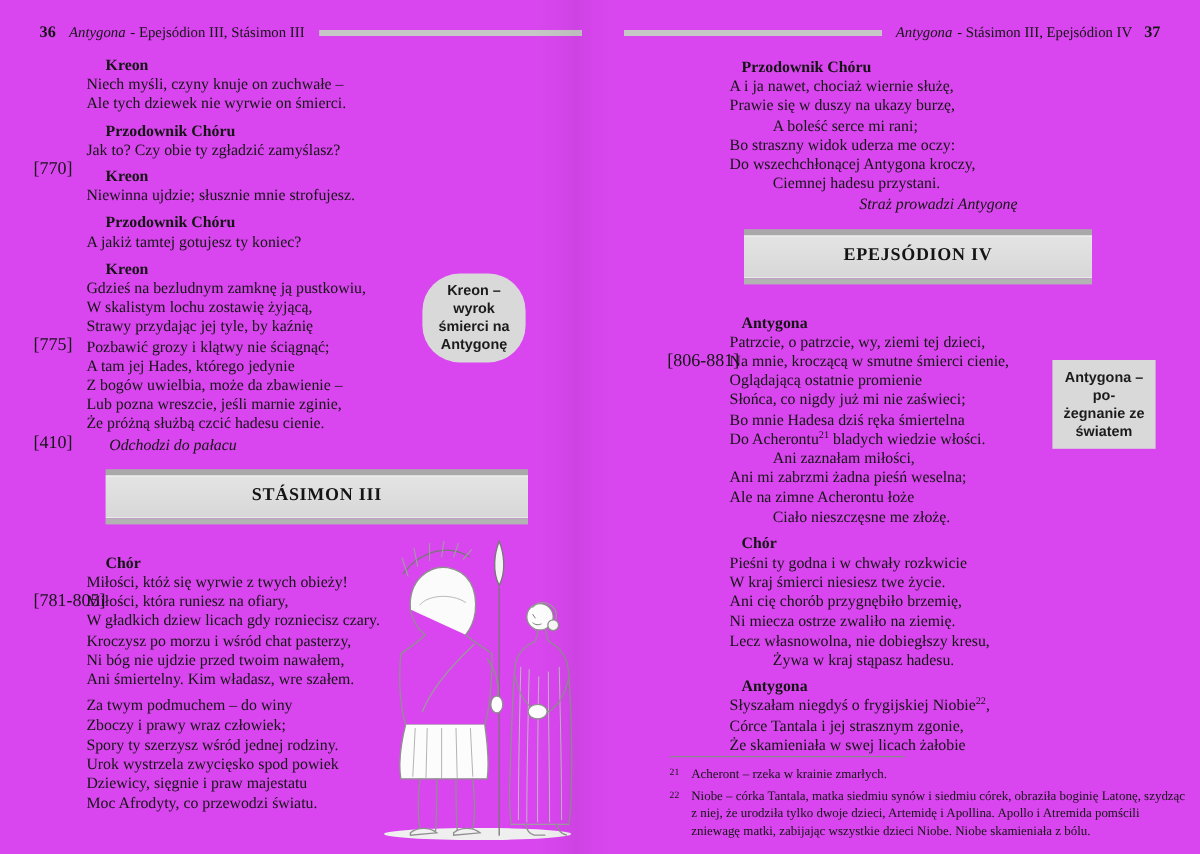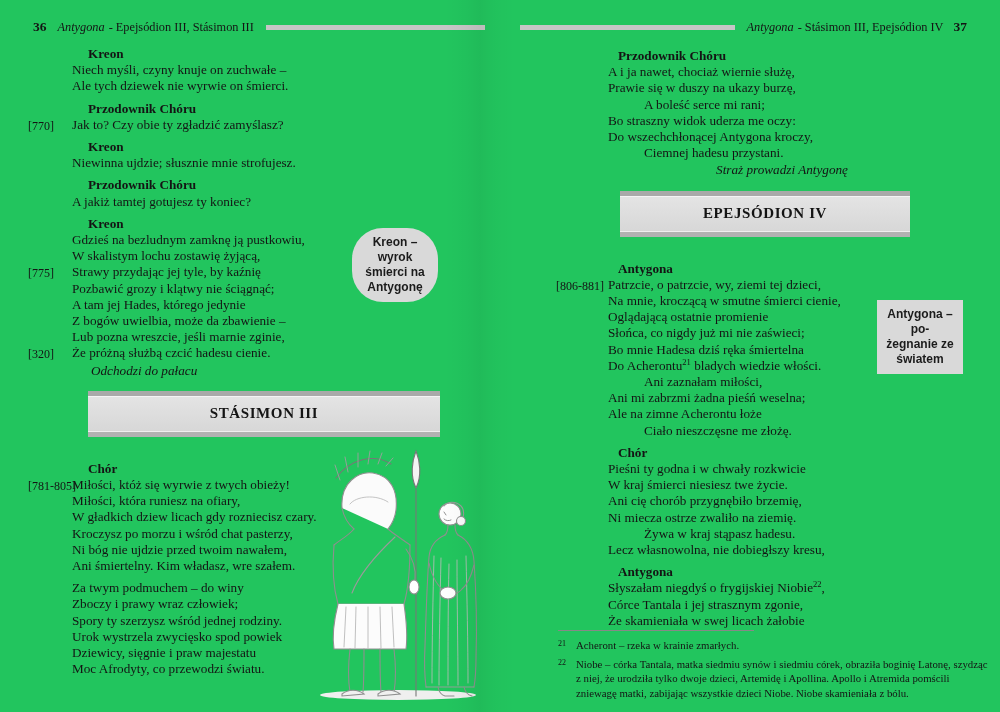--- a/index.html
+++ b/index.html
@@ -2,21 +2,21 @@
 <html lang="pl"><head>
 <meta charset="utf-8">
 <style>
   html,body{margin:0;padding:0;}
   body{
     width:1000px;height:712px;overflow:hidden;
     background:#ffffff;color:#141414;
     font-family:"Liberation Serif","DejaVu Serif",serif;
     -webkit-font-smoothing:antialiased;
   }
-  .spread{position:relative;width:1000px;height:712px;background:#22c55e;}
+  .spread{position:relative;width:1000px;height:712px;background:#d946ef;}
   .gutter{
     position:absolute;left:445px;top:0;width:70px;height:712px;pointer-events:none;
     background:linear-gradient(90deg,rgba(0,0,0,0) 0%,rgba(0,0,0,0.025) 30%,rgba(0,0,0,0.05) 50%,rgba(0,0,0,0.02) 70%,rgba(0,0,0,0) 100%);
   }
   .page{position:absolute;top:0;width:500px;height:712px;}
   .page-left{left:0;}
   .page-right{left:500px;}
 
   
   .page-header{display:flex;align-items:center;margin:20px 15px 0 33px;font-size:12.3px;line-height:14px;white-space:nowrap;}
@@ -33,21 +33,21 @@
   
   .content{position:relative;font-size:13.2px;}
   .content-left{margin:12px 0 0 72px;width:300px;}
   .content-right{margin:14px 0 0 108px;width:340px;}
   .speech{margin-top:6px;}
   .speech:first-child{margin-top:0;}
   .speaker{font-weight:bold;line-height:16.2px;margin-left:16px;}
   .page-right .speaker{margin-left:10px;}
   .verse-line{position:relative;line-height:16.2px;white-space:nowrap;}
   .verse-line.indent{margin-left:36px;}
-  .line-num{position:absolute;left:-44px;top:1px;font-size:12px;letter-spacing:0;}
+  .line-num{position:absolute;left:-44px;top:16px;font-size:15px;letter-spacing:0;}
   .page-right .line-num{left:-52px;}
   .fnref{font-size:8.5px;line-height:0;vertical-align:super;}
   .stage{font-style:italic;line-height:16.2px;margin:1px 0 0 19px;}
   .page-right .stage{margin-left:8px;text-align:center;}
 
   
   .section-box{
     margin:12px 0 24px 16px;width:352px;text-align:center;
     background:linear-gradient(#e4e4e4,#d7d7d7);
     border-top:5px solid #a9a9a9;border-bottom:5px solid #b2b2b2;
@@ -108,21 +108,21 @@
         </div>
         <div class="speech">
           <div class="speaker">Kreon</div>
           <div class="verse-line"><span>Gdzieś na bezludnym zamknę ją pustkowiu,</span></div>
           <div class="verse-line"><span>W skalistym lochu zostawię żyjącą,</span></div>
           <div class="verse-line"><span class="line-num">[775]</span><span>Strawy przydając jej tyle, by kaźnię</span></div>
           <div class="verse-line"><span>Pozbawić grozy i klątwy nie ściągnąć;</span></div>
           <div class="verse-line"><span>A tam jej Hades, którego jedynie</span></div>
           <div class="verse-line"><span>Z bogów uwielbia, może da zbawienie –</span></div>
           <div class="verse-line"><span>Lub pozna wreszcie, jeśli marnie zginie,</span></div>
-          <div class="verse-line"><span class="line-num">[320]</span><span>Że próżną służbą czcić hadesu cienie.</span></div>
+          <div class="verse-line"><span class="line-num">[410]</span><span>Że próżną służbą czcić hadesu cienie.</span></div>
         </div>
         <div class="stage">Odchodzi do pałacu</div>
         <div class="section-box"><span>STÁSIMON III</span></div>
         <div class="speech">
           <div class="speaker">Chór</div>
           <div class="verse-line"><span class="line-num">[781-805]</span><span>Miłości, któż się wyrwie z twych obieży!</span></div>
           <div class="verse-line"><span>Miłości, która runiesz na ofiary,</span></div>
           <div class="verse-line"><span>W gładkich dziew licach gdy rozniecisz czary.</span></div>
           <div class="verse-line"><span>Kroczysz po morzu i wśród chat pasterzy,</span></div>
           <div class="verse-line"><span>Ni bóg nie ujdzie przed twoim nawałem,</span></div>
@@ -223,22 +223,22 @@
           <div class="verse-line"><span>Ani mi zabrzmi żadna pieśń weselna;</span></div>
           <div class="verse-line"><span>Ale na zimne Acherontu łoże</span></div>
           <div class="verse-line indent"><span>Ciało nieszczęsne me złożę.</span></div>
         </div>
         <div class="speech">
           <div class="speaker">Chór</div>
           <div class="verse-line"><span>Pieśni ty godna i w chwały rozkwicie</span></div>
           <div class="verse-line"><span>W kraj śmierci niesiesz twe życie.</span></div>
           <div class="verse-line"><span>Ani cię chorób przygnębiło brzemię,</span></div>
           <div class="verse-line"><span>Ni miecza ostrze zwaliło na ziemię.</span></div>
+          <div class="verse-line"><span>Lecz własnowolna, nie dobiegłszy kresu,</span></div>
           <div class="verse-line indent"><span>Żywa w kraj stąpasz hadesu.</span></div>
-          <div class="verse-line"><span>Lecz własnowolna, nie dobiegłszy kresu,</span></div>
         </div>
         <div class="speech">
           <div class="speaker">Antygona</div>
           <div class="verse-line"><span>Słyszałam niegdyś o frygijskiej Niobie</span><sup class="fnref">22</sup><span>,</span></div>
           <div class="verse-line"><span>Córce Tantala i jej strasznym zgonie,</span></div>
           <div class="verse-line"><span>Że skamieniała w swej licach żałobie</span></div>
         </div>
       </div>
     <div class="margin-note note-right" id="note-right"><span>Antygona – po-</span><br><span>żegnanie ze</span><br><span>światem</span></div>
     <div class="footnotes" id="footnotes">

